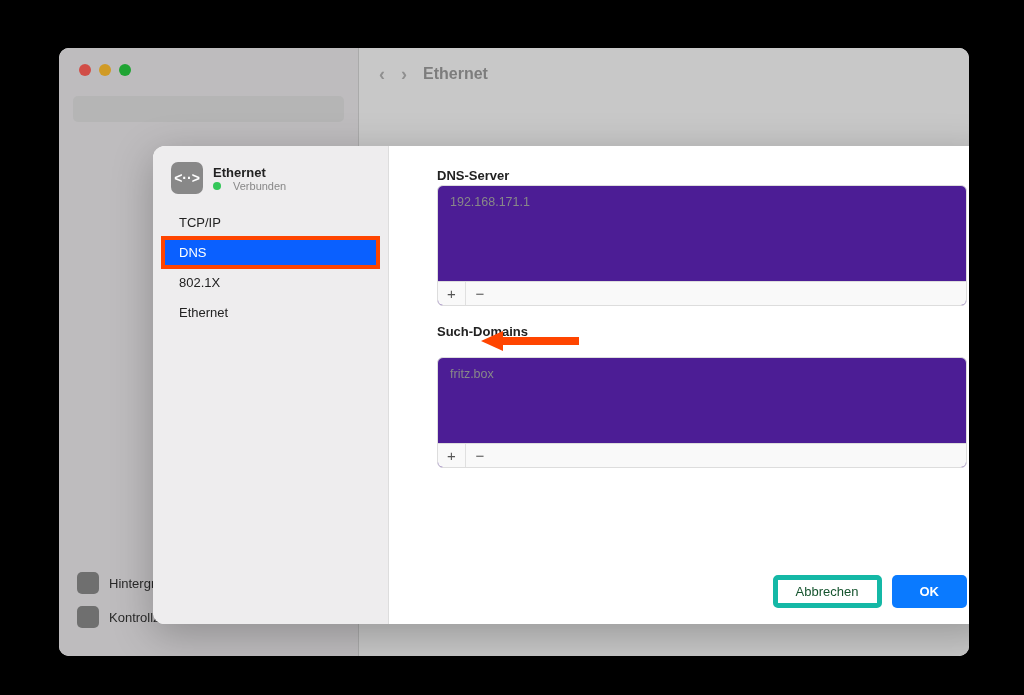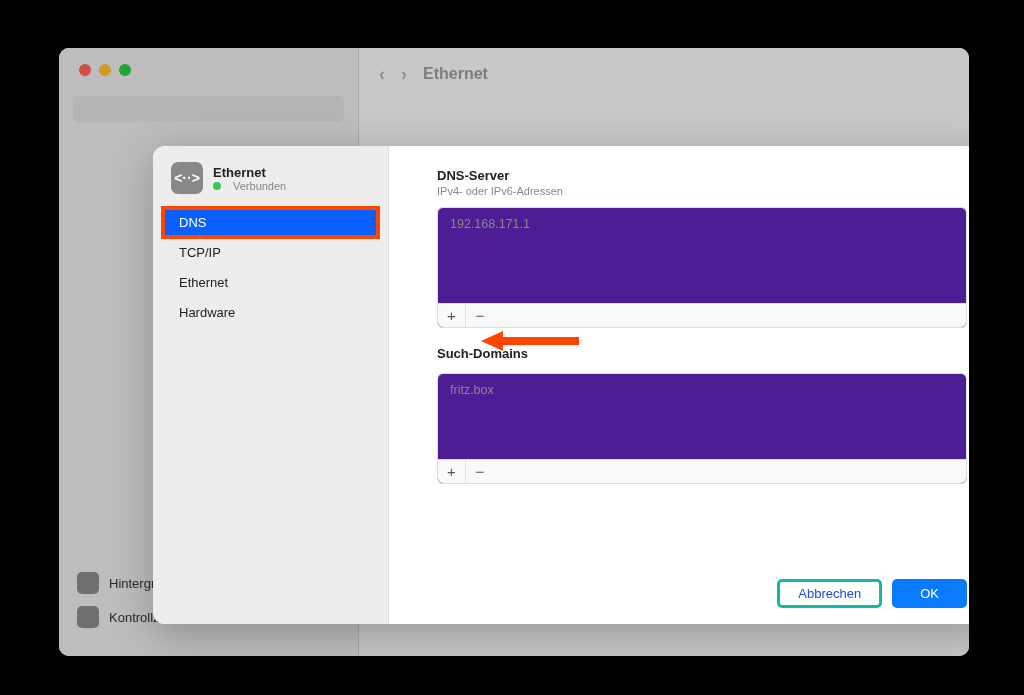--- a/index.html
+++ b/index.html
@@ -252,28 +252,28 @@
     .btn {
       padding: 4px 18px;
       border-radius: 5px;
       font-size: 13px;
       cursor: pointer;
       border: none;
     }
     
     .btn-cancel {
       background: #fff;
-      border: 3px solid #14b8a6;
-      color: #1d4ed8;
+      border: 5px solid #14b8a6;
+      color: #14532d;
     }
     
     .btn-ok {
       background: #0a7aff;
       color: white;
-      font-weight: 400;
+      font-weight: 700;
       padding: 4px 28px;
     }
     
     .arrow-annotation {
       position: absolute;
       left: 422px;
       top: 283px;
       display: flex;
       align-items: center;
     }
@@ -328,45 +328,44 @@
         <div class="conn-icon">&lt;··&gt;</div>
         <div>
           <div class="conn-title">Ethernet</div>
           <div class="conn-status">
             <span class="status-dot"></span>
             <span>Verbunden</span>
           </div>
         </div>
       </div>
       <div class="sidebar-list">
+        <div class="sidebar-item">TCP/IP</div>
         <div class="sidebar-item selected highlight-box">DNS</div>
-        <div class="sidebar-item">TCP/IP</div>
+        <div class="sidebar-item">802.1X</div>
         <div class="sidebar-item">Ethernet</div>
-        <div class="sidebar-item">Hardware</div>
       </div>
     </div>
 
     <div class="sheet-content">
       <div class="section-block">
         <div class="section-title">DNS-Server</div>
-        <div class="section-subtitle">IPv4- oder IPv6-Adressen</div>
         <div class="list-box">
           <div class="list-body tall">
             <div class="list-row">192.168.171.1</div>
           </div>
           <div class="list-footer">
             <div class="footer-btn">+</div>
             <div class="footer-btn">−</div>
           </div>
         </div>
       </div>
 
       <div class="section-block">
         <div class="section-title">Such-Domains</div>
-        <div class="list-box" style="margin-top:12px">
+        <div class="list-box" style="margin-top:18px">
           <div class="list-body short">
             <div class="list-row">fritz.box</div>
           </div>
           <div class="list-footer">
             <div class="footer-btn">+</div>
             <div class="footer-btn">−</div>
           </div>
         </div>
       </div>
 

